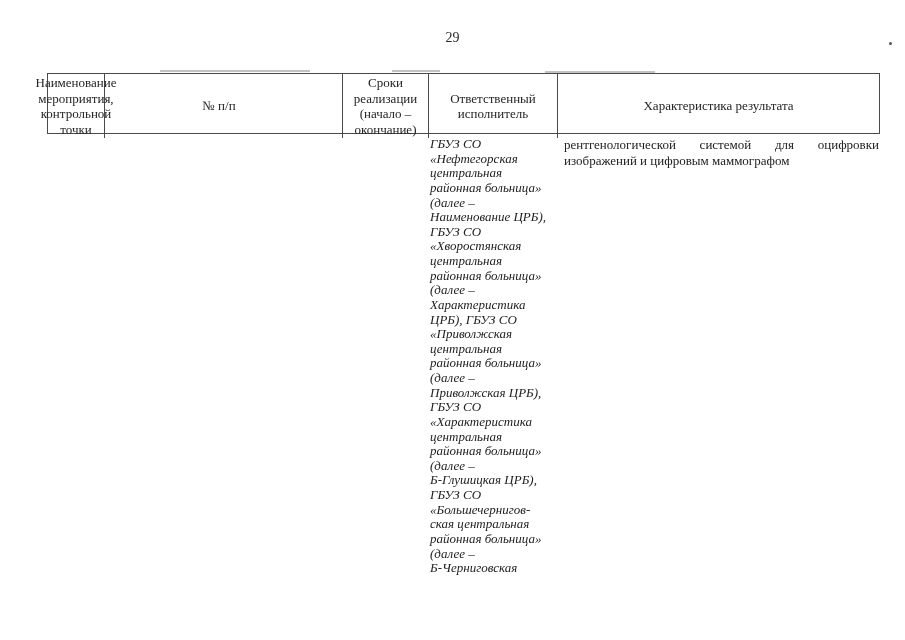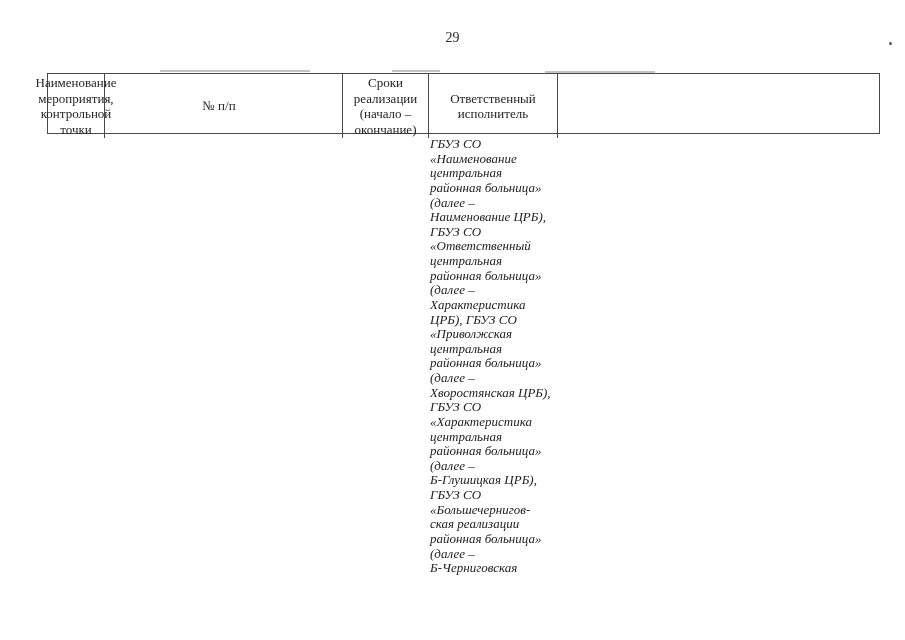--- a/index.html
+++ b/index.html
@@ -108,54 +108,59 @@
   <div class="smudge s2"></div>
   <div class="smudge s3"></div>
 
   <div class="doc-table">
 
     <div class="header-row">
       <div class="h-cell c2">Наименование мероприятия, контрольной точки</div>
       <div class="h-cell c1">№ п/п</div>
       <div class="h-cell c3">Сроки реализации (начало – окончание)</div>
       <div class="h-cell c4">Ответственный исполнитель</div>
+      <div class="h-cell c5">Характеристика результата</div>
     </div>
 
     <div class="body-row">
       <div class="b-cell"></div>
       <div class="b-cell"></div>
       <div class="b-cell"></div>
       <div class="b-cell exec-cell">
           <div>ГБУЗ СО</div>
-          <div>«Наименование</div>
+          <div>«Нефтегорская</div>
           <div>центральная</div>
           <div>районная больница»</div>
           <div>(далее –</div>
           <div>Наименование ЦРБ),</div>
           <div>ГБУЗ СО</div>
-          <div>«Ответственный</div>
+          <div>«Хворостянская</div>
           <div>центральная</div>
           <div>районная больница»</div>
           <div>(далее –</div>
           <div>Характеристика</div>
           <div>ЦРБ), ГБУЗ СО</div>
           <div>«Приволжская</div>
           <div>центральная</div>
           <div>районная больница»</div>
           <div>(далее –</div>
-          <div>Хворостянская ЦРБ),</div>
+          <div>Приволжская ЦРБ),</div>
           <div>ГБУЗ СО</div>
           <div>«Характеристика</div>
           <div>центральная</div>
           <div>районная больница»</div>
           <div>(далее –</div>
           <div>Б-Глушицкая ЦРБ),</div>
           <div>ГБУЗ СО</div>
           <div>«Большечернигов-</div>
-          <div>ская реализации</div>
+          <div>ская центральная</div>
           <div>районная больница»</div>
           <div>(далее –</div>
           <div>Б-Черниговская</div>
         </div>
+      <div class="b-cell result-cell">
+        <div class="result-line-justified">рентгенологической системой для оцифровки</div>
+        <div class="result-line-plain">изображений и цифровым маммографом</div>
+      </div>
     </div>
 
   </div>
 </div>
 
 </body></html>

